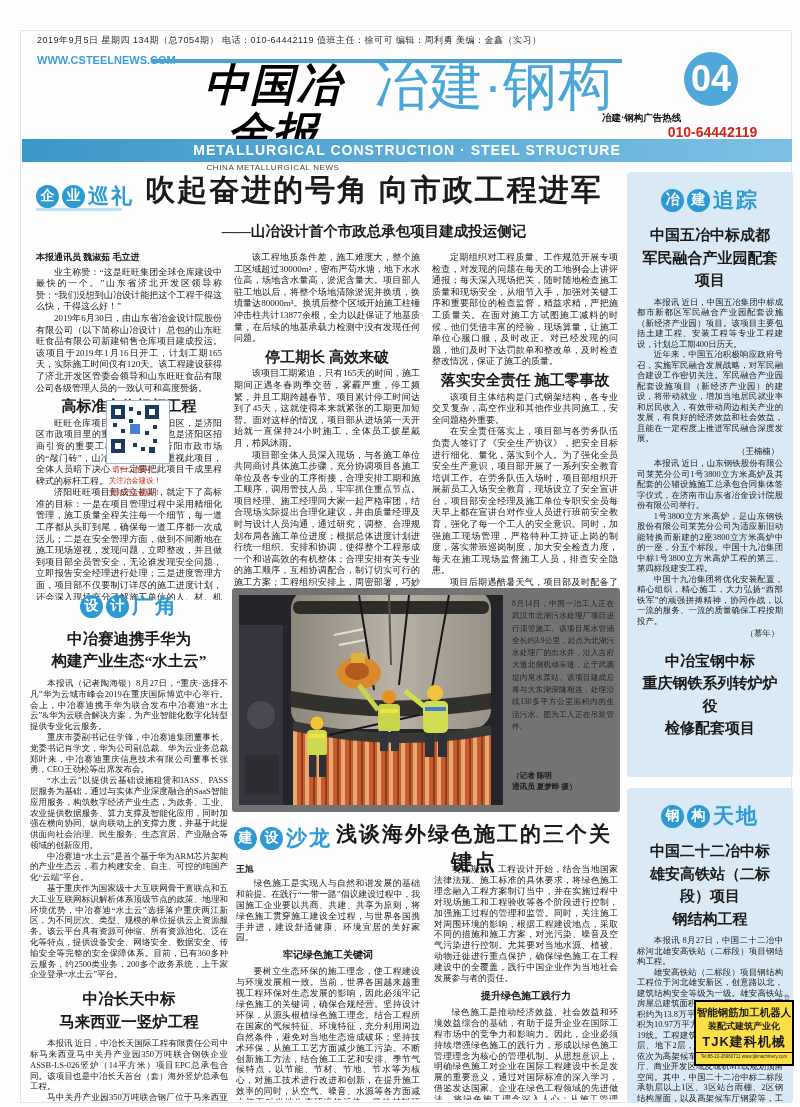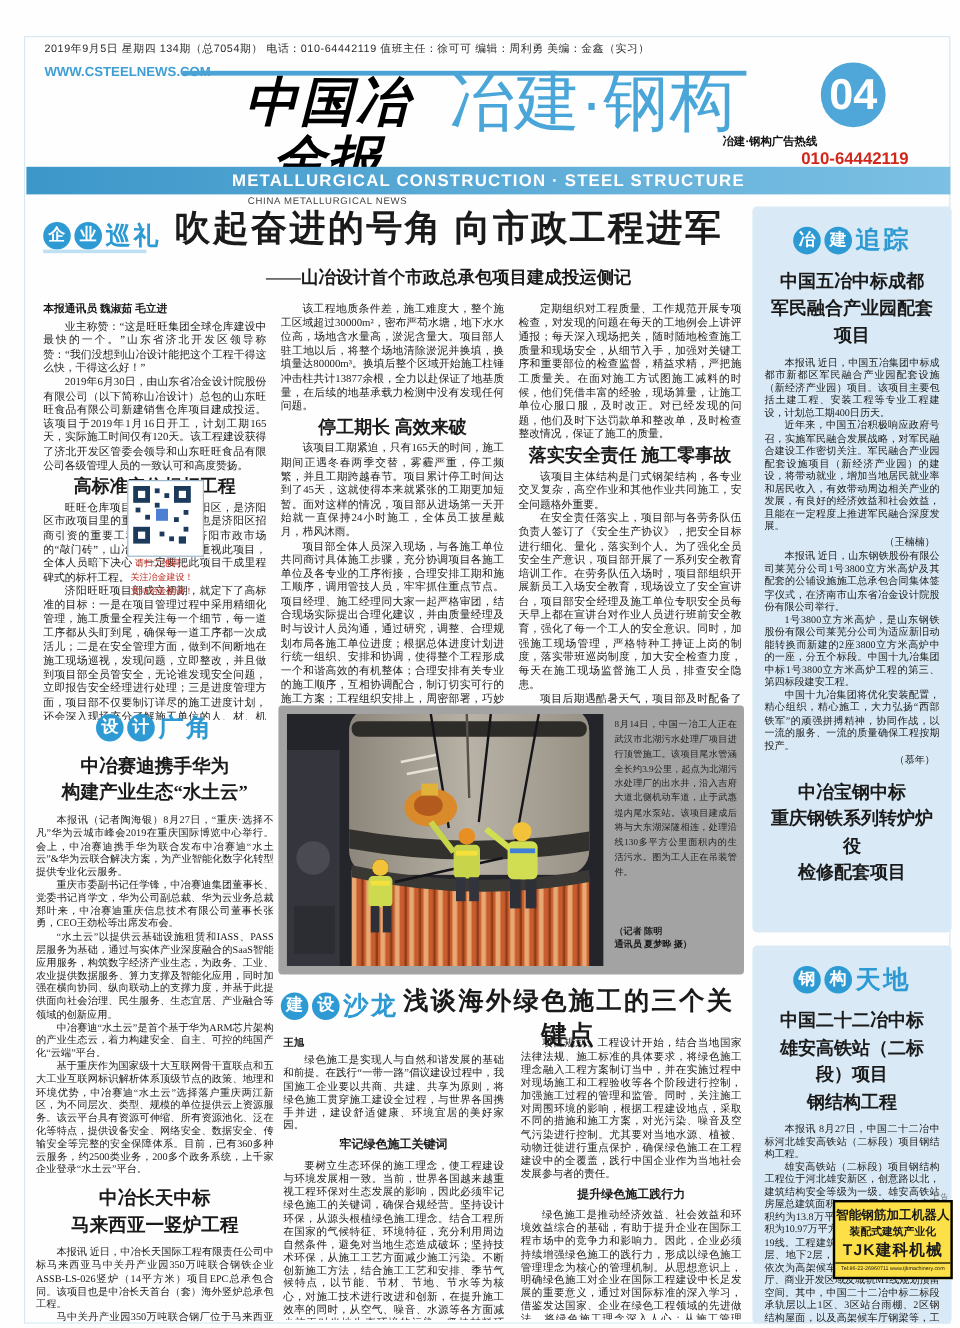--- a/index.html
+++ b/index.html
@@ -47,21 +47,21 @@
   #main-cols{left:6px;top:86px;display:flex;gap:12px;}
   .mcol{width:186px;height:348px;overflow:hidden;font-size:9px;line-height:11.6px;}
   
   #design{left:30px;top:588px;width:198px;height:515px;overflow:hidden;}
   #design .badge{justify-content:center;margin:4px 0 2px;}
   #design-flow{font-size:8.5px;line-height:10.8px;}
   #design-flow .art-head{font-size:15.5px;line-height:1.45;}
   #qr-box{left:106px;top:400px;width:58px;height:58px;background:#fff;border:1px solid #9db8cc;padding:2px;}
   #qr-caption{left:100px;top:464px;width:70px;font-size:7.5px;color:#c22a1e;text-align:center;white-space:pre-line;line-height:1.5;}
   
-  #photo-panel{left:232px;top:588px;width:388px;height:224px;background:#a3a3a3;border-radius:3px;}
+  #photo-panel{left:232px;top:588px;width:388px;height:224px;background:#737373;border-radius:3px;}
   #photo-img{left:7px;top:7px;width:264px;height:210px;}
   #photo-caption{left:280px;top:10px;width:102px;font-size:7.6px;line-height:1.62;text-align:justify;color:#222;}
   #photo-credit{left:280px;top:182px;width:102px;font-size:7.6px;font-weight:bold;white-space:pre-line;line-height:1.5;}
   
   #salon{left:232px;top:818px;width:390px;height:285px;overflow:hidden;}
   #salon-badge{left:2px;top:6px;}
   #salon-headline{left:96px;top:2px;width:292px;text-align:center;font-size:21px;font-weight:900;letter-spacing:2px;}
   #salon-cols{left:4px;top:46px;display:flex;gap:14px;}
   .scol{width:184px;height:236px;overflow:hidden;font-size:8.8px;line-height:10.9px;}
   .scol .sub{font-size:10px;}

